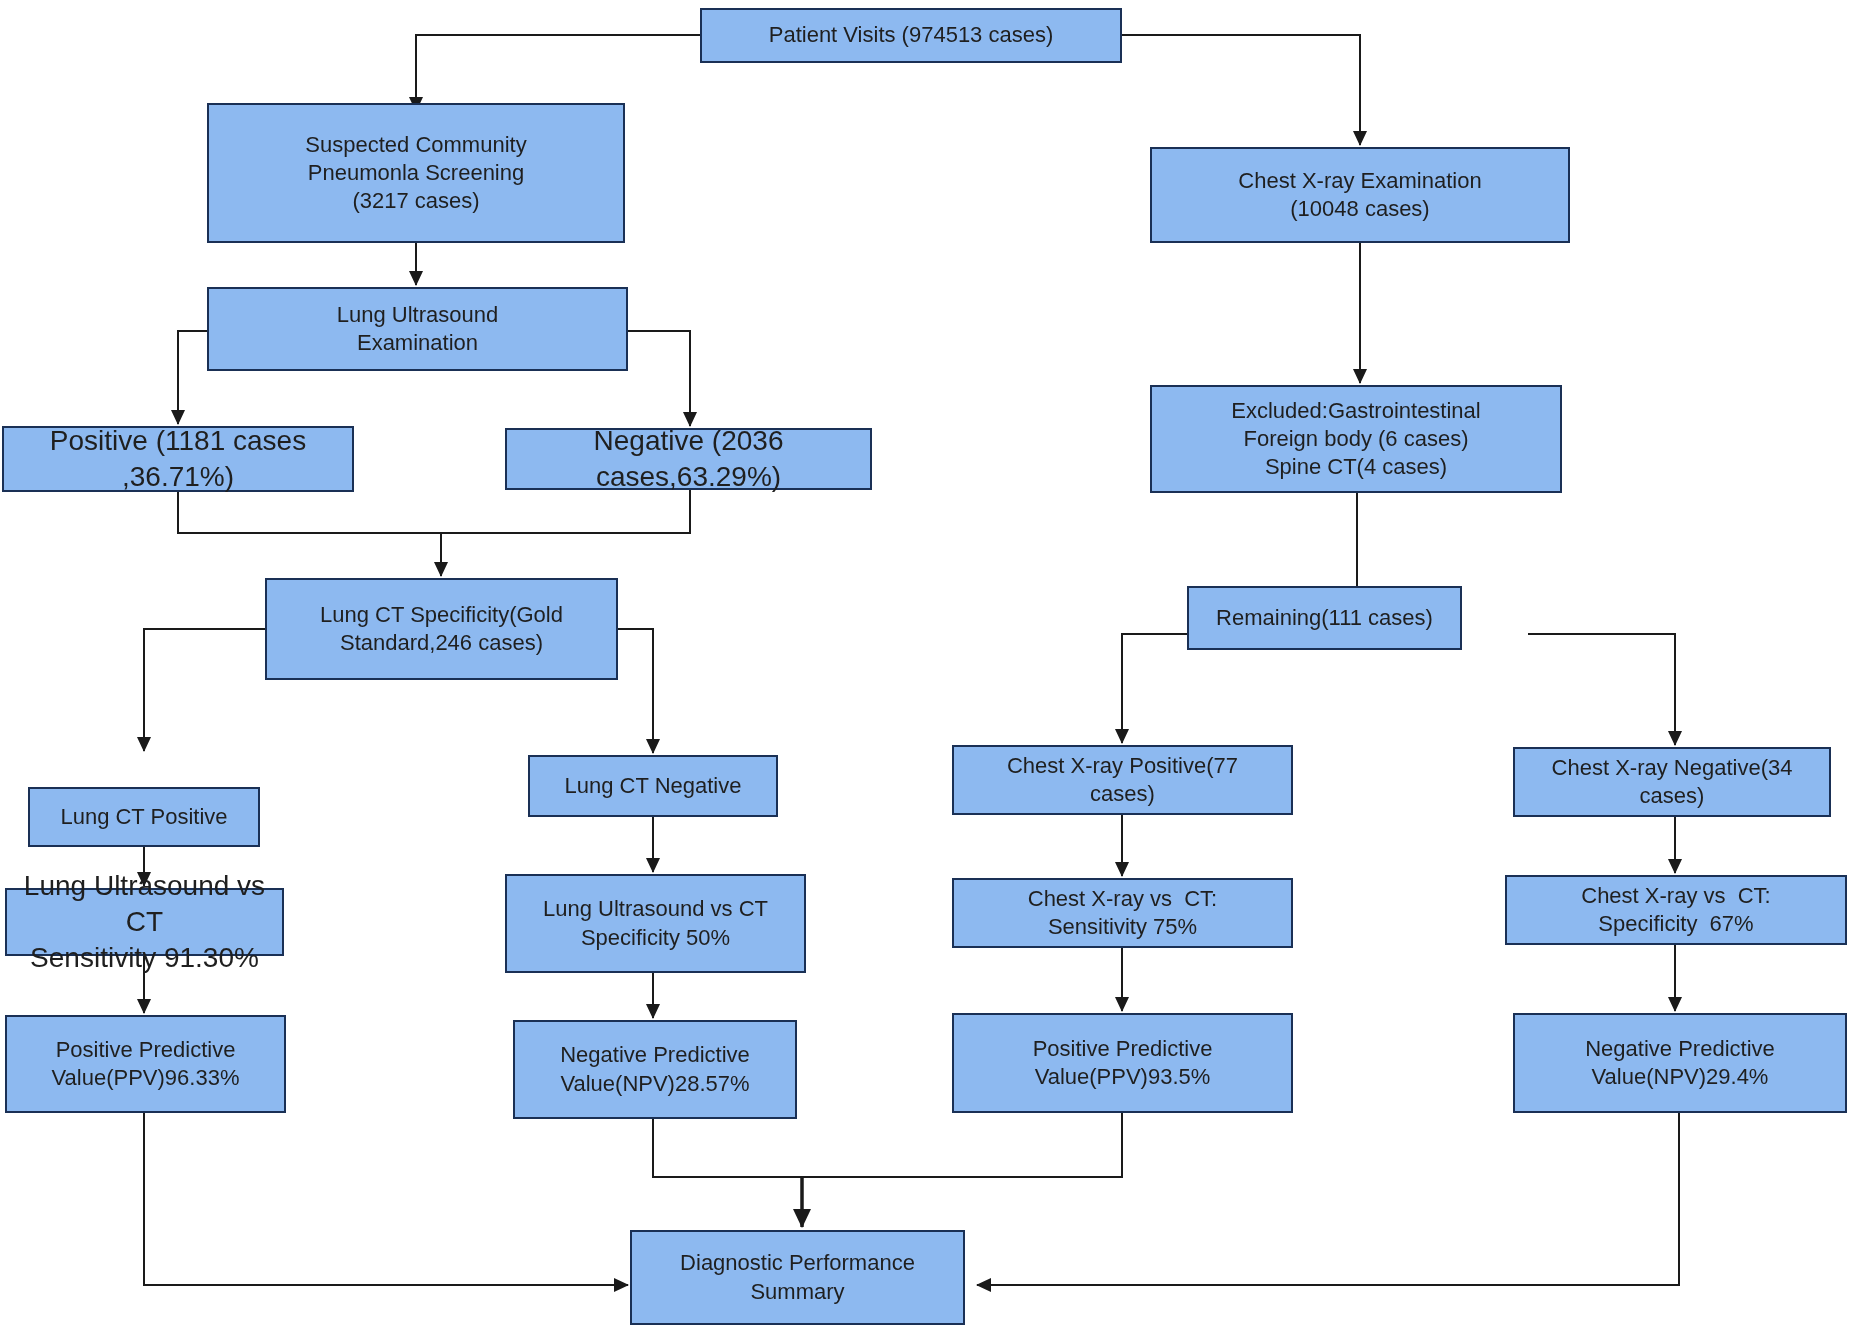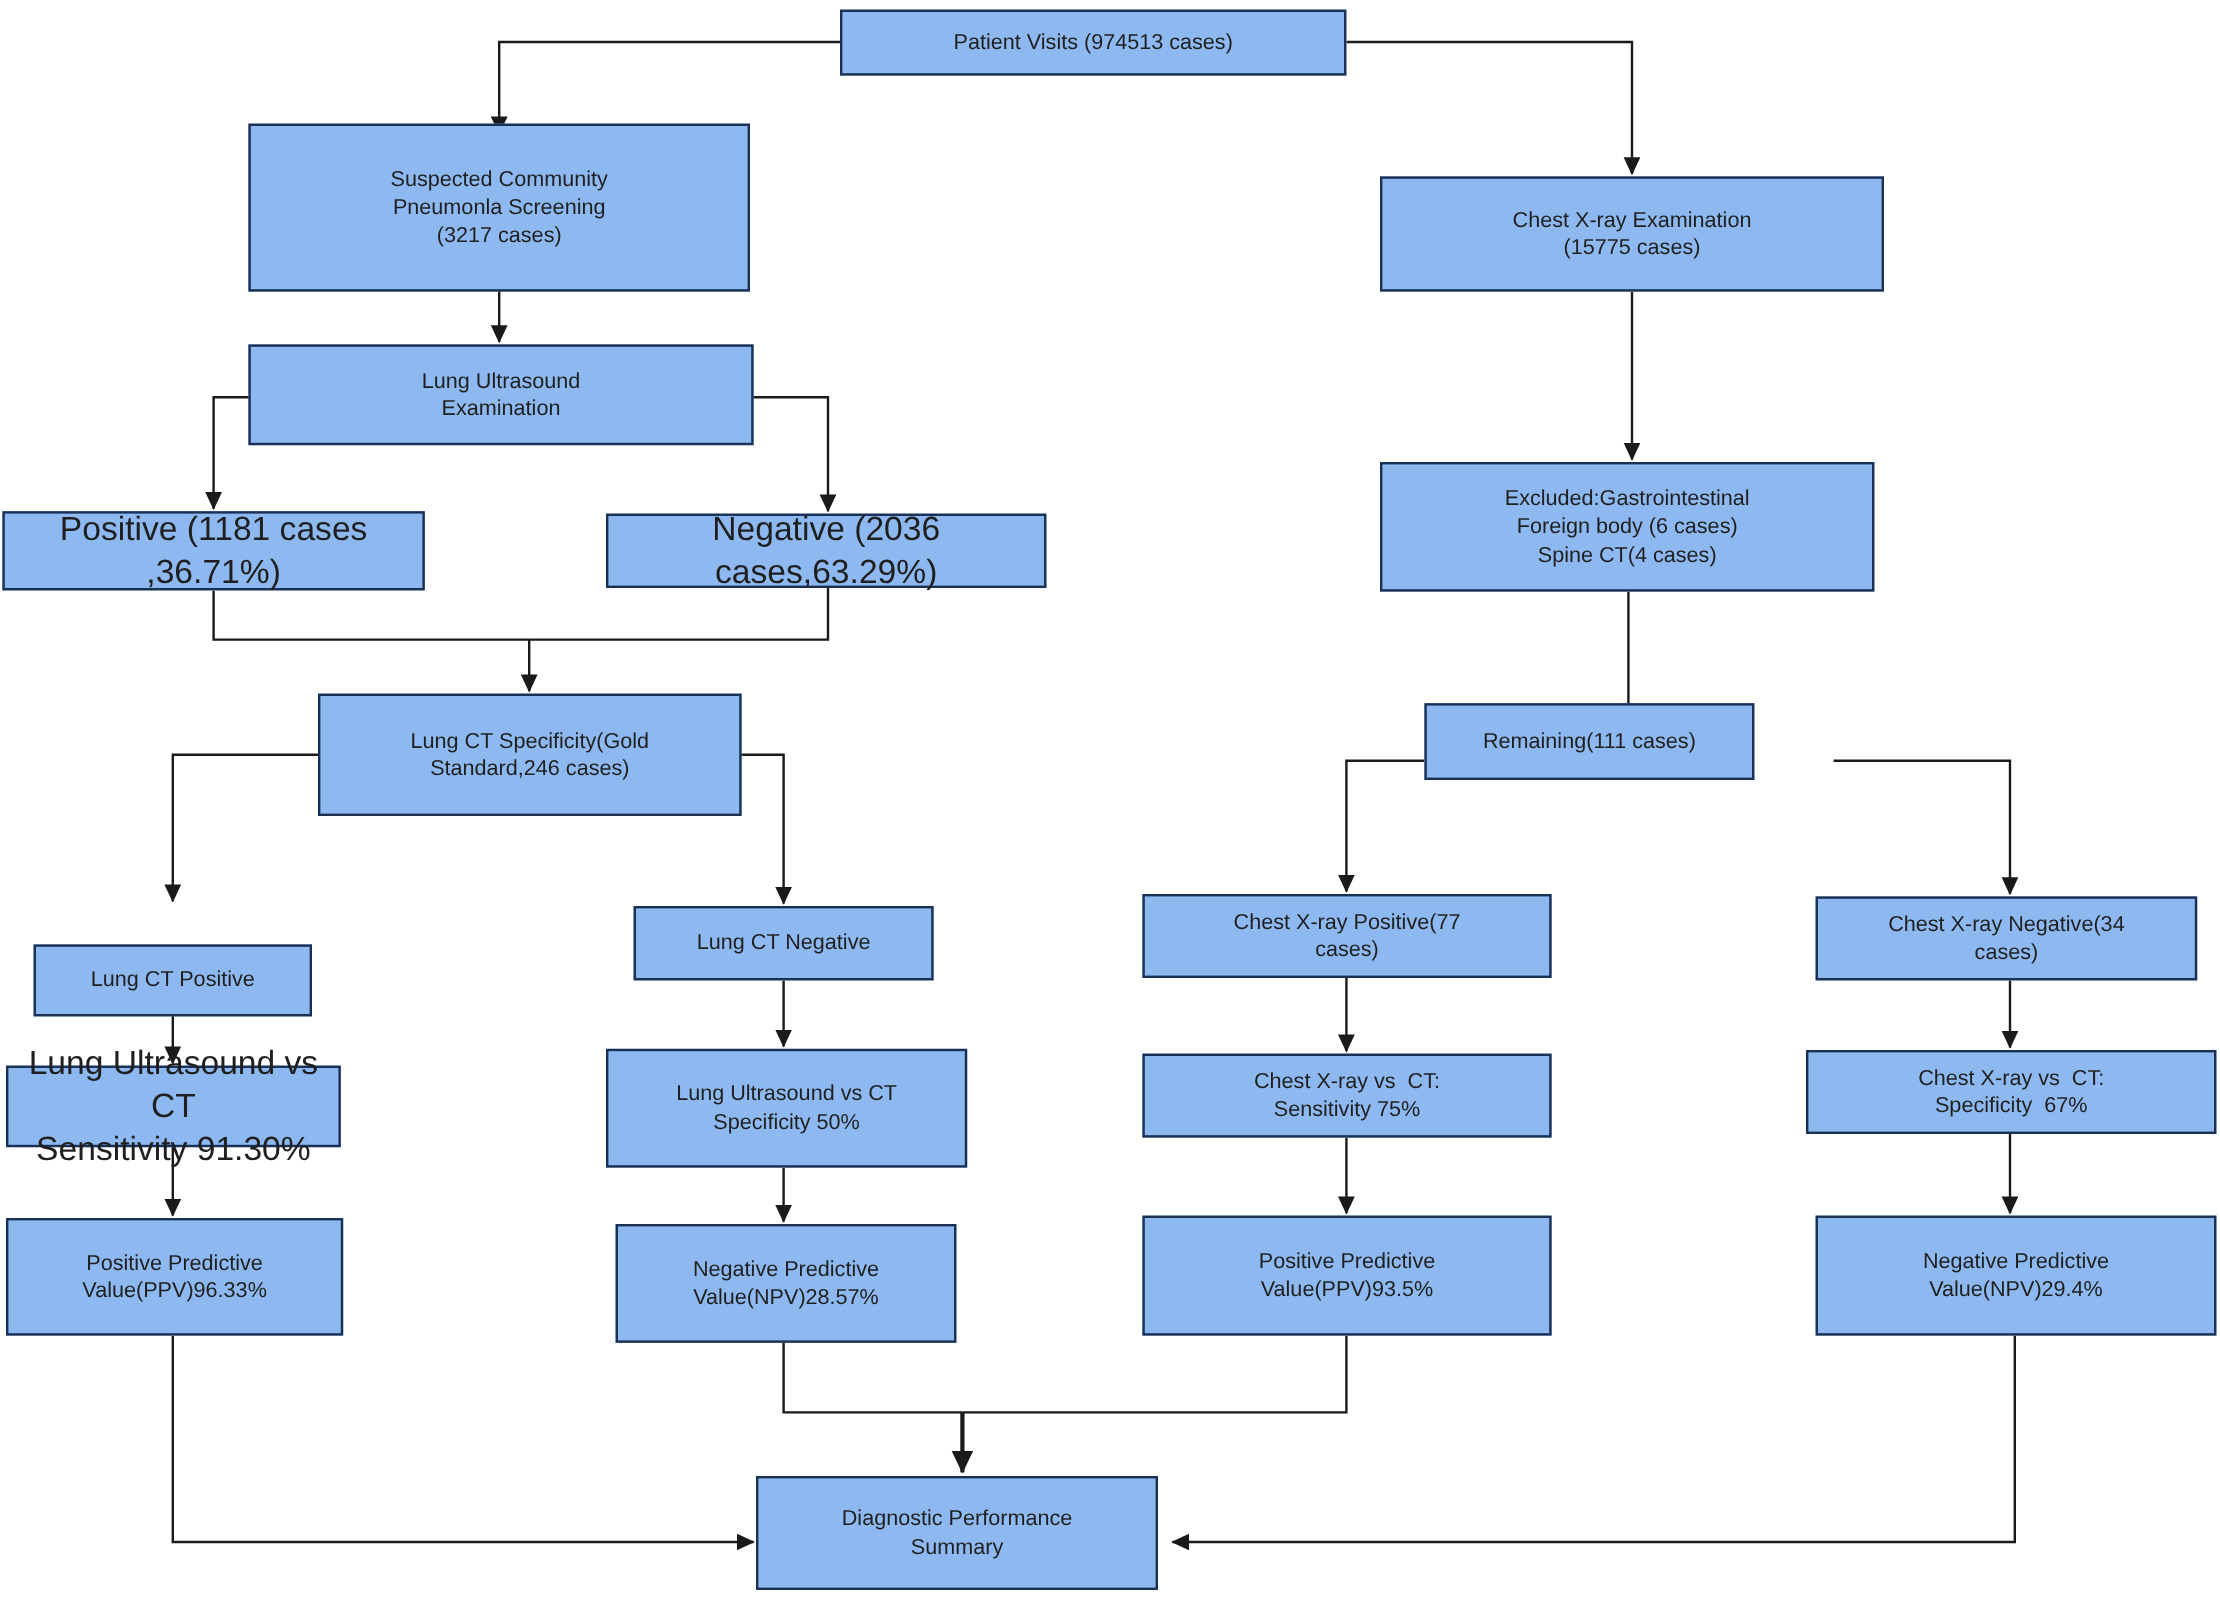--- a/index.html
+++ b/index.html
@@ -23,21 +23,21 @@
   .node{
     position:absolute;
     background:var(--box-fill);
     border:2px solid var(--box-border);
     box-sizing:border-box;
     display:flex;align-items:center;justify-content:center;
     text-align:center;
   }
   .node-text{
     white-space:pre-wrap;
-    font-size:18px;
+    font-size:22px;
     line-height:1.28;
     color:var(--text-color);
   }
   .fs24 .node-text{font-size:28px;}
 </style>
 </head>
 <body>
 
 <div class="stage">
 
@@ -131,21 +131,21 @@
 Value(PPV)96.33%</span>
   </div>
 
   <div class="node" style="left:513px;top:1020px;width:284px;height:99px">
     <span class="node-text">Negative Predictive
 Value(NPV)28.57%</span>
   </div>
 
   <div class="node" style="left:1150px;top:147px;width:420px;height:96px">
     <span class="node-text">Chest X-ray Examination
-(15775 cases)</span>
+(10048 cases)</span>
   </div>
 
   <div class="node" style="left:1150px;top:385px;width:412px;height:108px">
     <span class="node-text">Excluded:Gastrointestinal
 Foreign body (6 cases)
 Spine CT(4 cases)</span>
   </div>
 
   <div class="node" style="left:1187px;top:586px;width:275px;height:64px">
     <span class="node-text">Remaining(111 cases)</span>

